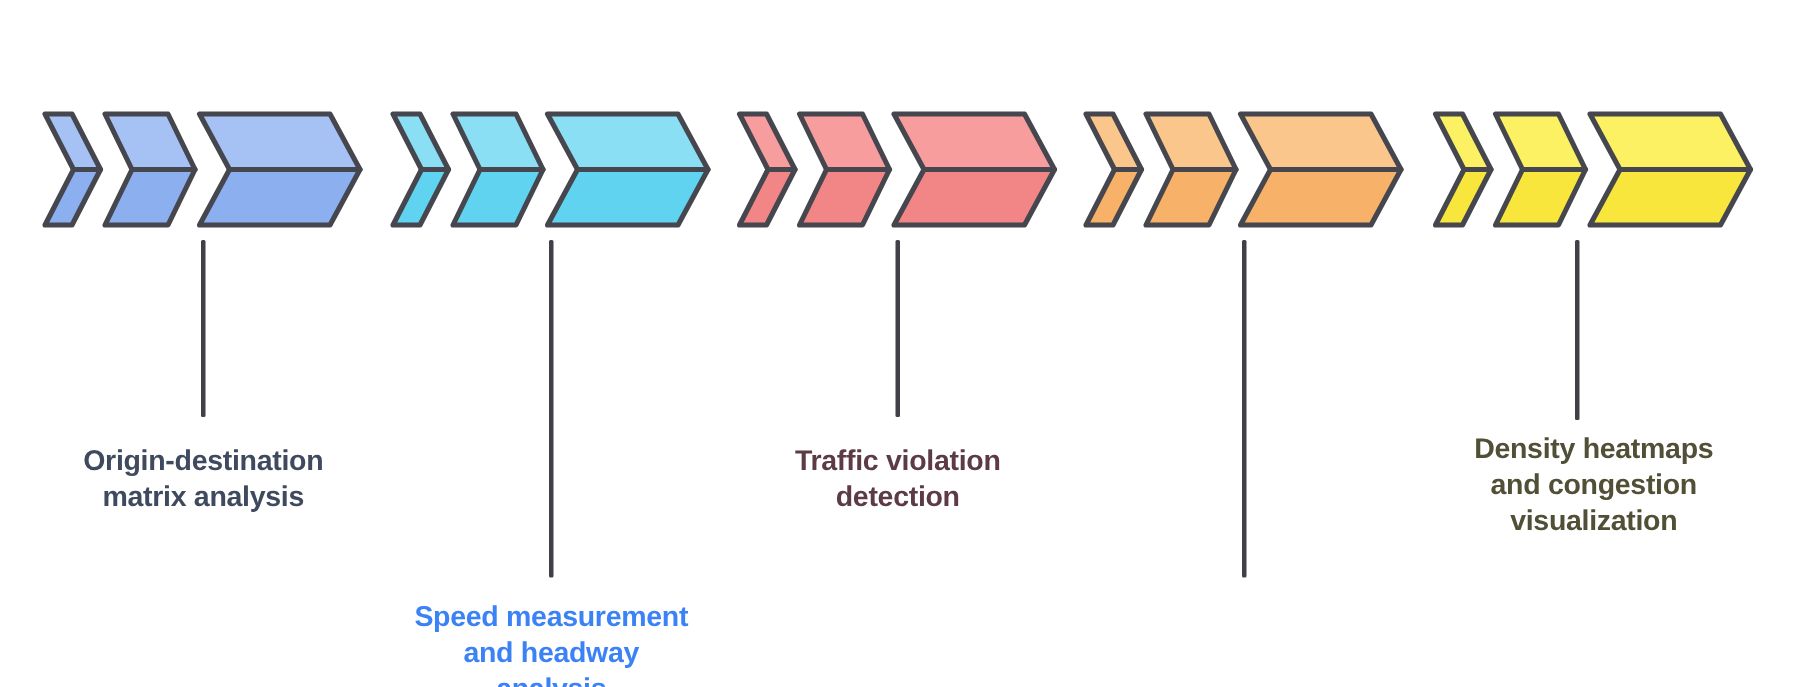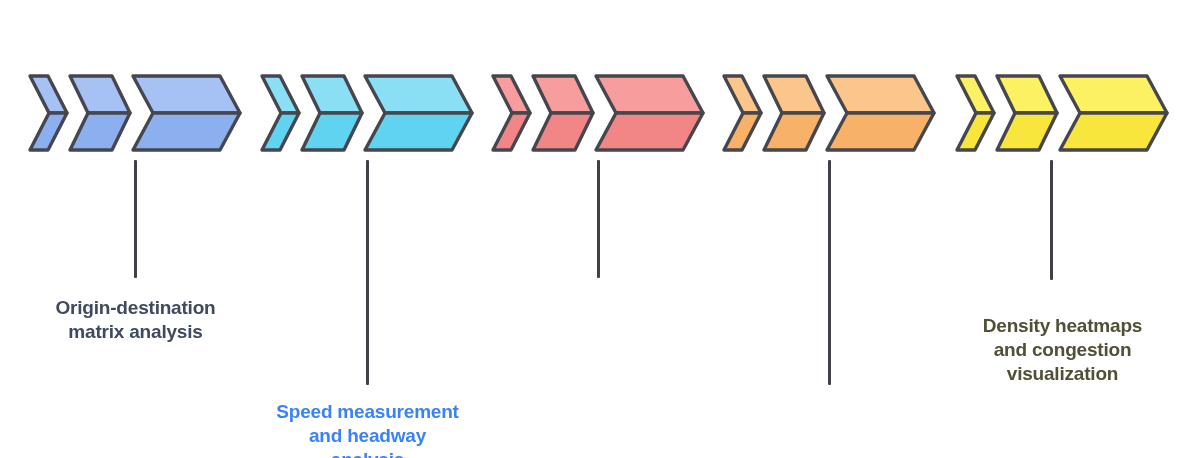--- a/index.html
+++ b/index.html
@@ -56,21 +56,21 @@
     text-align: center;
     font-weight: 700;
     font-size: 19px;
     line-height: 24px;
     letter-spacing: -0.2px;
     width: max-content;
     max-width: 230px;
   }
   .label.row-a { top: 220px; }  
   .label.row-b { top: 324px; }  
-  .g5 .label   { top: 238px; }
+  .g5 .label   { top: 212px; }
 </style>
 </head>
 <body>
 
 <div class="canvas">
 
   <div class="group g1">
     <svg class="chevron-svg" viewBox="0 0 211 74">
         <polygon points="0,0 18,0 37,37 19,37" fill="#a6c2f4" stroke="#45464e" stroke-width="3.4" stroke-linejoin="round"></polygon>
         <polygon points="19,37 37,37 18,74 0,74" fill="#8bafef" stroke="#45464e" stroke-width="3.4" stroke-linejoin="round"></polygon>
@@ -102,20 +102,22 @@
   <div class="group g3">
     <svg class="chevron-svg" viewBox="0 0 211 74">
         <polygon points="0,0 18,0 37,37 19,37" fill="#f89d9d" stroke="#45464e" stroke-width="3.4" stroke-linejoin="round"></polygon>
         <polygon points="19,37 37,37 18,74 0,74" fill="#f28686" stroke="#45464e" stroke-width="3.4" stroke-linejoin="round"></polygon>
         <polygon points="40,0 82,0 100,37 58,37" fill="#f89d9d" stroke="#45464e" stroke-width="3.4" stroke-linejoin="round"></polygon>
         <polygon points="58,37 100,37 82,74 40,74" fill="#f28686" stroke="#45464e" stroke-width="3.4" stroke-linejoin="round"></polygon>
         <polygon points="103,0 190,0 210,37 123,37" fill="#f89d9d" stroke="#45464e" stroke-width="3.4" stroke-linejoin="round"></polygon>
         <polygon points="123,37 210,37 190,74 103,74" fill="#f28686" stroke="#45464e" stroke-width="3.4" stroke-linejoin="round"></polygon>
       </svg>
     <div class="connector short" style="background: rgb(64, 65, 72);"></div>
+    <div class="label row-a" style="color: rgb(93, 59, 68);">Traffic violation
+detection</div>
   </div>
 
   <div class="group g4">
     <svg class="chevron-svg" viewBox="0 0 211 74">
         <polygon points="0,0 18,0 37,37 19,37" fill="#fbc68c" stroke="#45464e" stroke-width="3.4" stroke-linejoin="round"></polygon>
         <polygon points="19,37 37,37 18,74 0,74" fill="#f8b169" stroke="#45464e" stroke-width="3.4" stroke-linejoin="round"></polygon>
         <polygon points="40,0 82,0 100,37 58,37" fill="#fbc68c" stroke="#45464e" stroke-width="3.4" stroke-linejoin="round"></polygon>
         <polygon points="58,37 100,37 82,74 40,74" fill="#f8b169" stroke="#45464e" stroke-width="3.4" stroke-linejoin="round"></polygon>
         <polygon points="103,0 190,0 210,37 123,37" fill="#fbc68c" stroke="#45464e" stroke-width="3.4" stroke-linejoin="round"></polygon>
         <polygon points="123,37 210,37 190,74 103,74" fill="#f8b169" stroke="#45464e" stroke-width="3.4" stroke-linejoin="round"></polygon>

